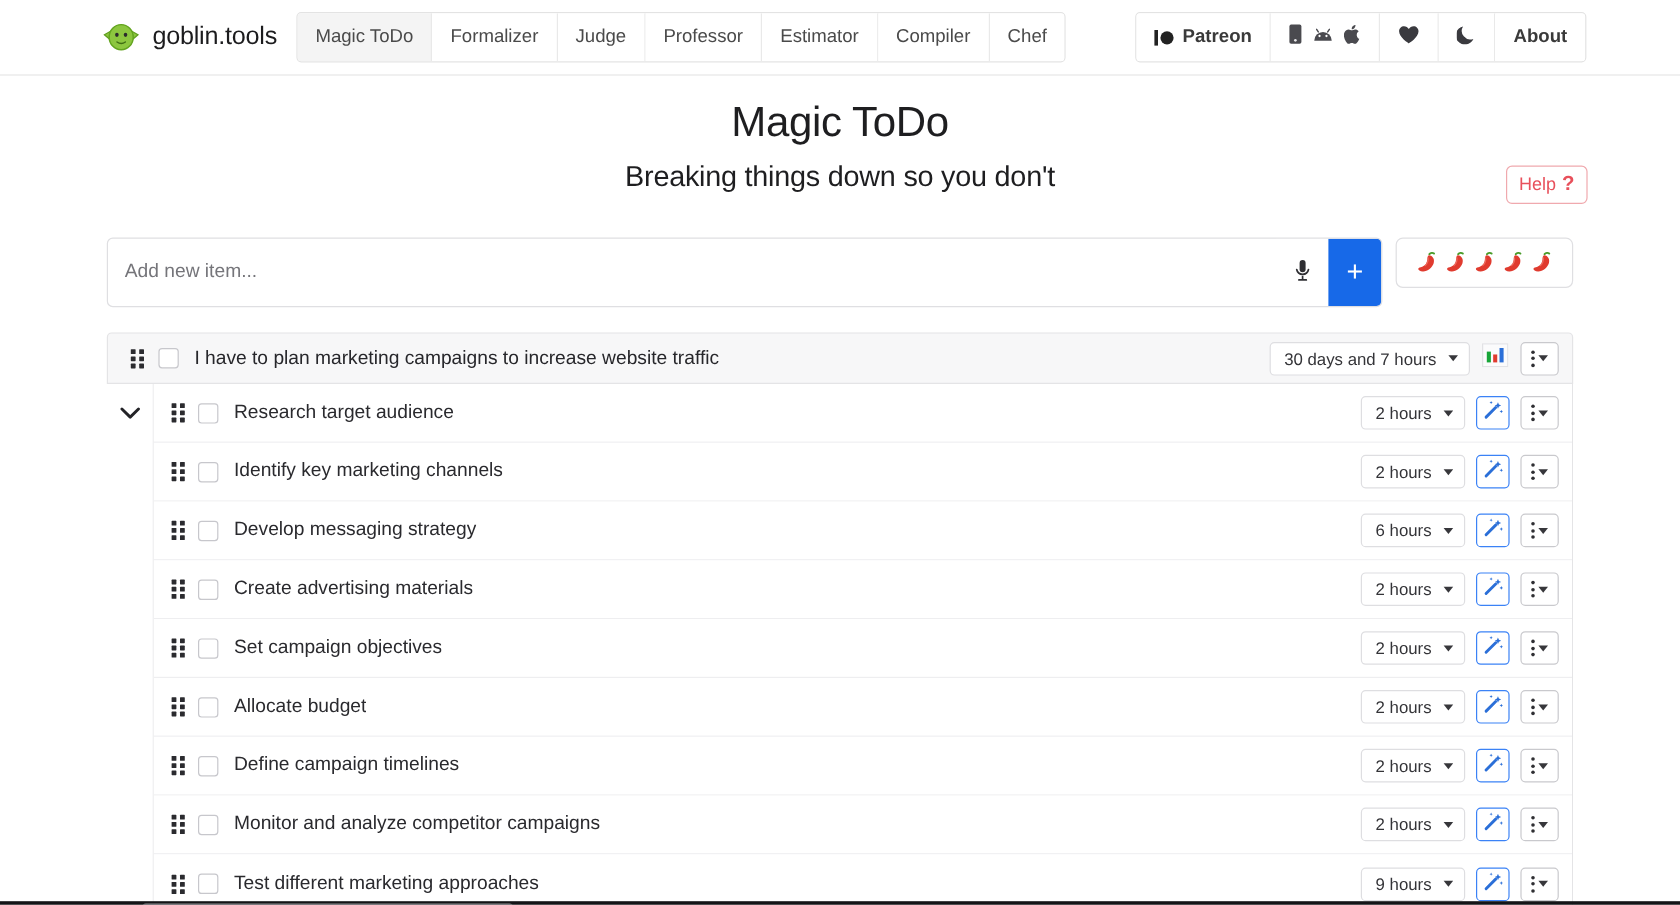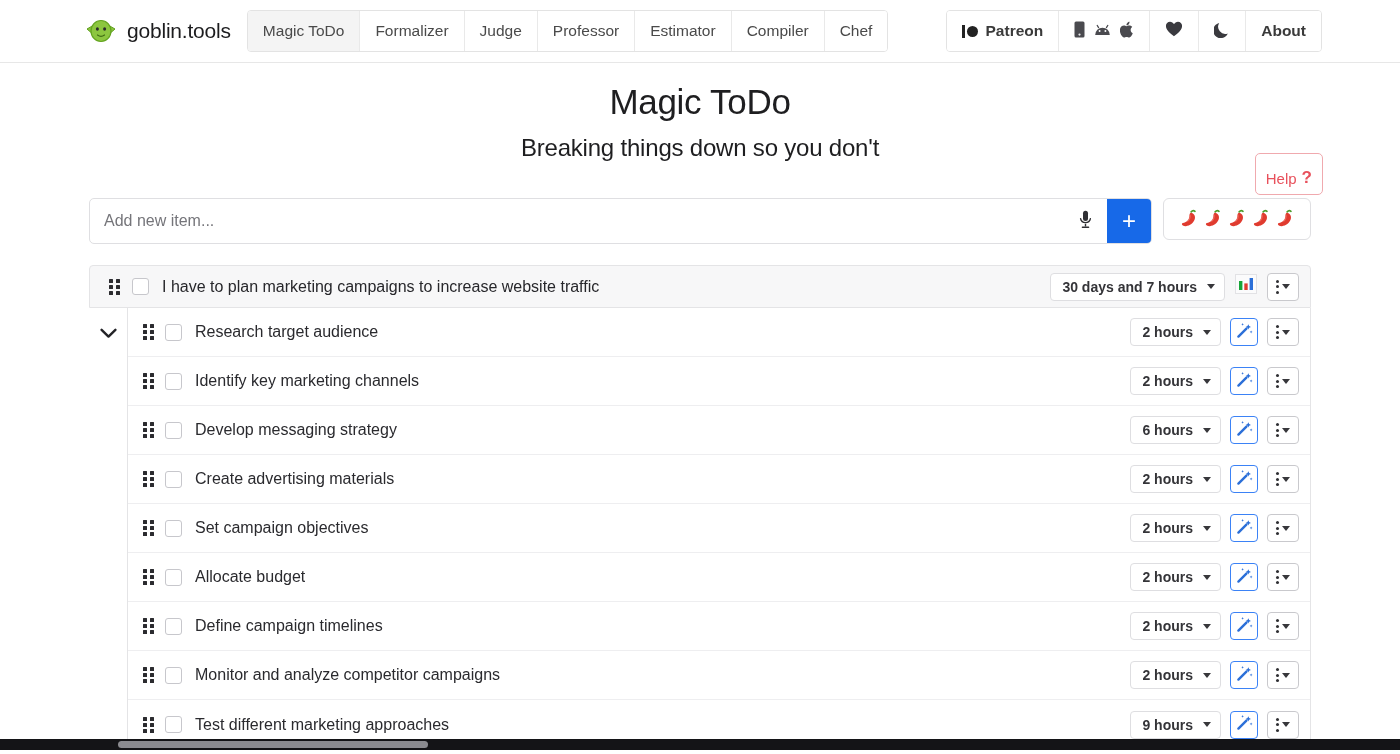--- a/index.html
+++ b/index.html
@@ -99,27 +99,27 @@
     letter-spacing: -0.3px;
   }
   .subtitle {
     margin: 12px 0 0;
     font-size: 24px;
     color: #1e1e20;
     letter-spacing: -0.2px;
   }
   .help-btn {
     position: absolute;
-    top: 90px; right: 77px;
+    top: 75px; right: 77px;
     border: 1px solid #f0a9ae;
     border-radius: 5px;
     background: #fff;
     color: #e8505b;
     font-size: 15px;
-    padding: 14px 10px 6px;
+    padding: 4px 10px 6px;
     display: flex;
     align-items: center;
     gap: 5px;
     cursor: pointer;
   }
   .help-btn .qm { font-weight: bold; font-size: 17px; color: #e8505b; }
 
   
   .input-wrap {
     margin: 36px auto 0;
@@ -129,21 +129,21 @@
     gap: 11px;
   }
   .input-box {
     flex: 1;
     display: flex;
     align-items: center;
     border: 1px solid #dfdfe2;
     border-radius: 5px;
     overflow: hidden;
     background: #fff;
-    height: 46px;
+    height: 58px;
   }
   .new-item-input {
     flex: 1;
     border: none;
     outline: none;
     font-size: 16px;
     padding: 0 14px;
     color: #37373a;
     background: transparent;
     height: 100%;
@@ -214,23 +214,22 @@
   .task-text {
     margin-left: 13px;
     font-size: 16px;
     color: #27272b;
     white-space: nowrap;
     overflow: hidden;
   }
   .row-actions {
     margin-left: auto;
     display: flex;
-    align-items: flex-start;
+    align-items: center;
     gap: 9px;
-    font-weight: bold;
   }
   .dur-select {
     border: 1px solid #dedee1;
     border-radius: 4px;
     background: #fff;
     height: 28px;
     display: flex;
     align-items: center;
     gap: 10px;
     padding: 0 9px 0 11px;

